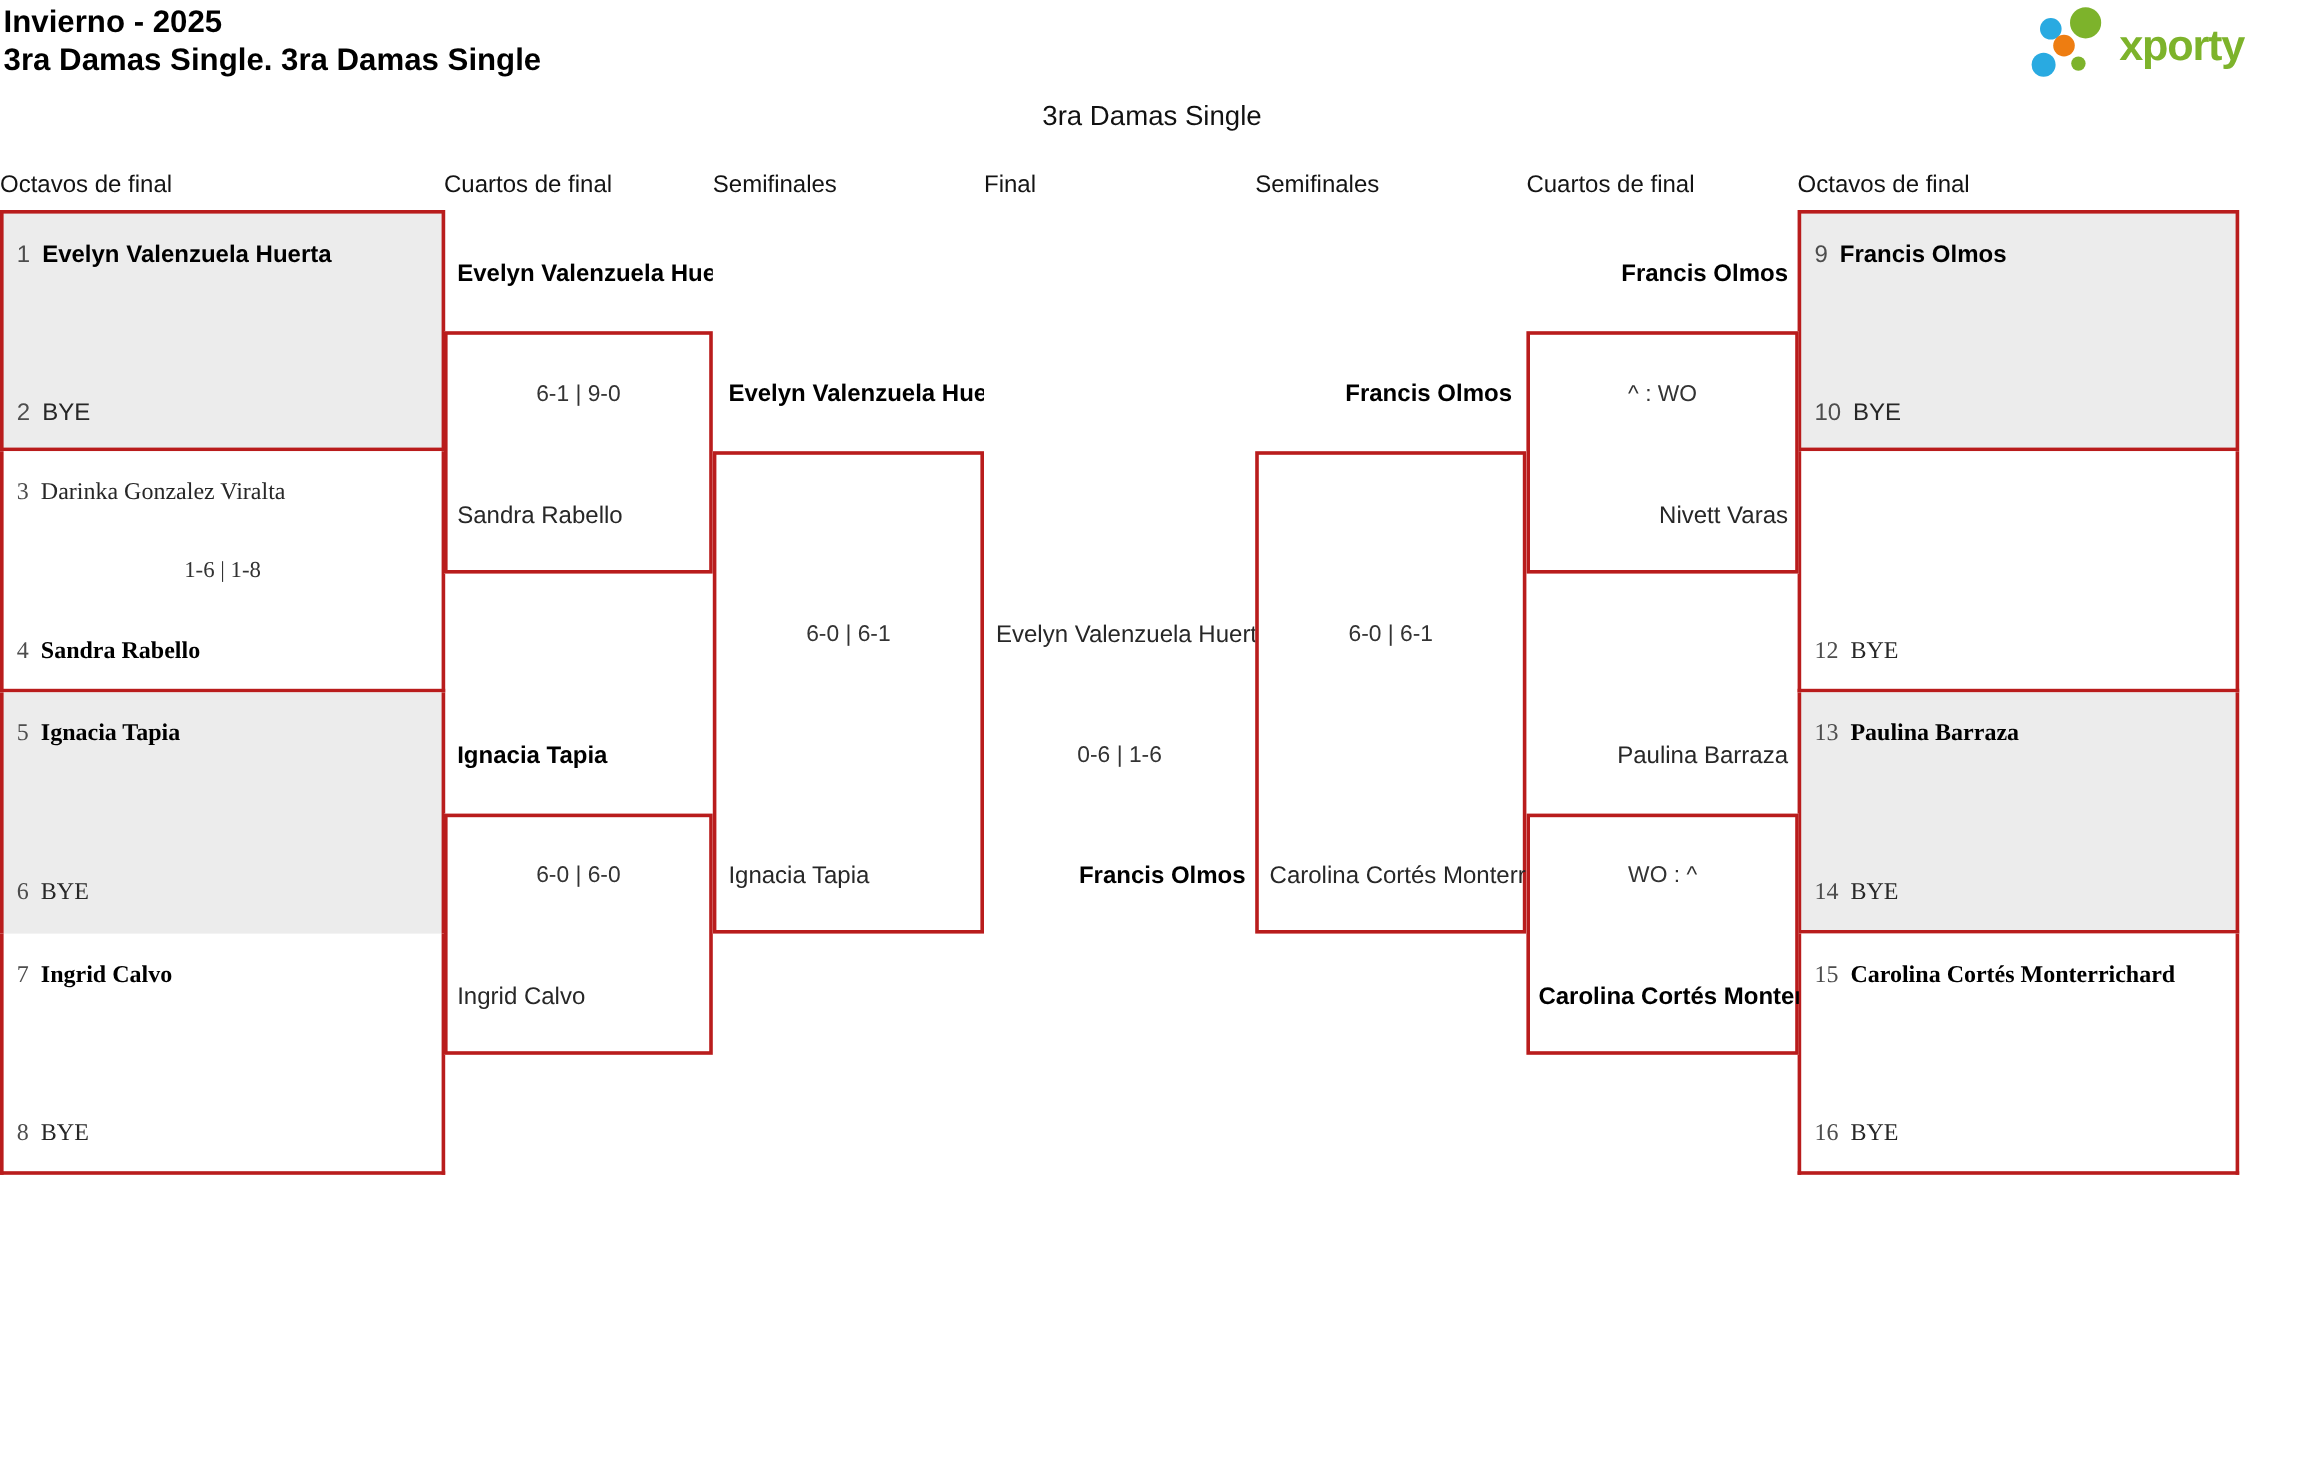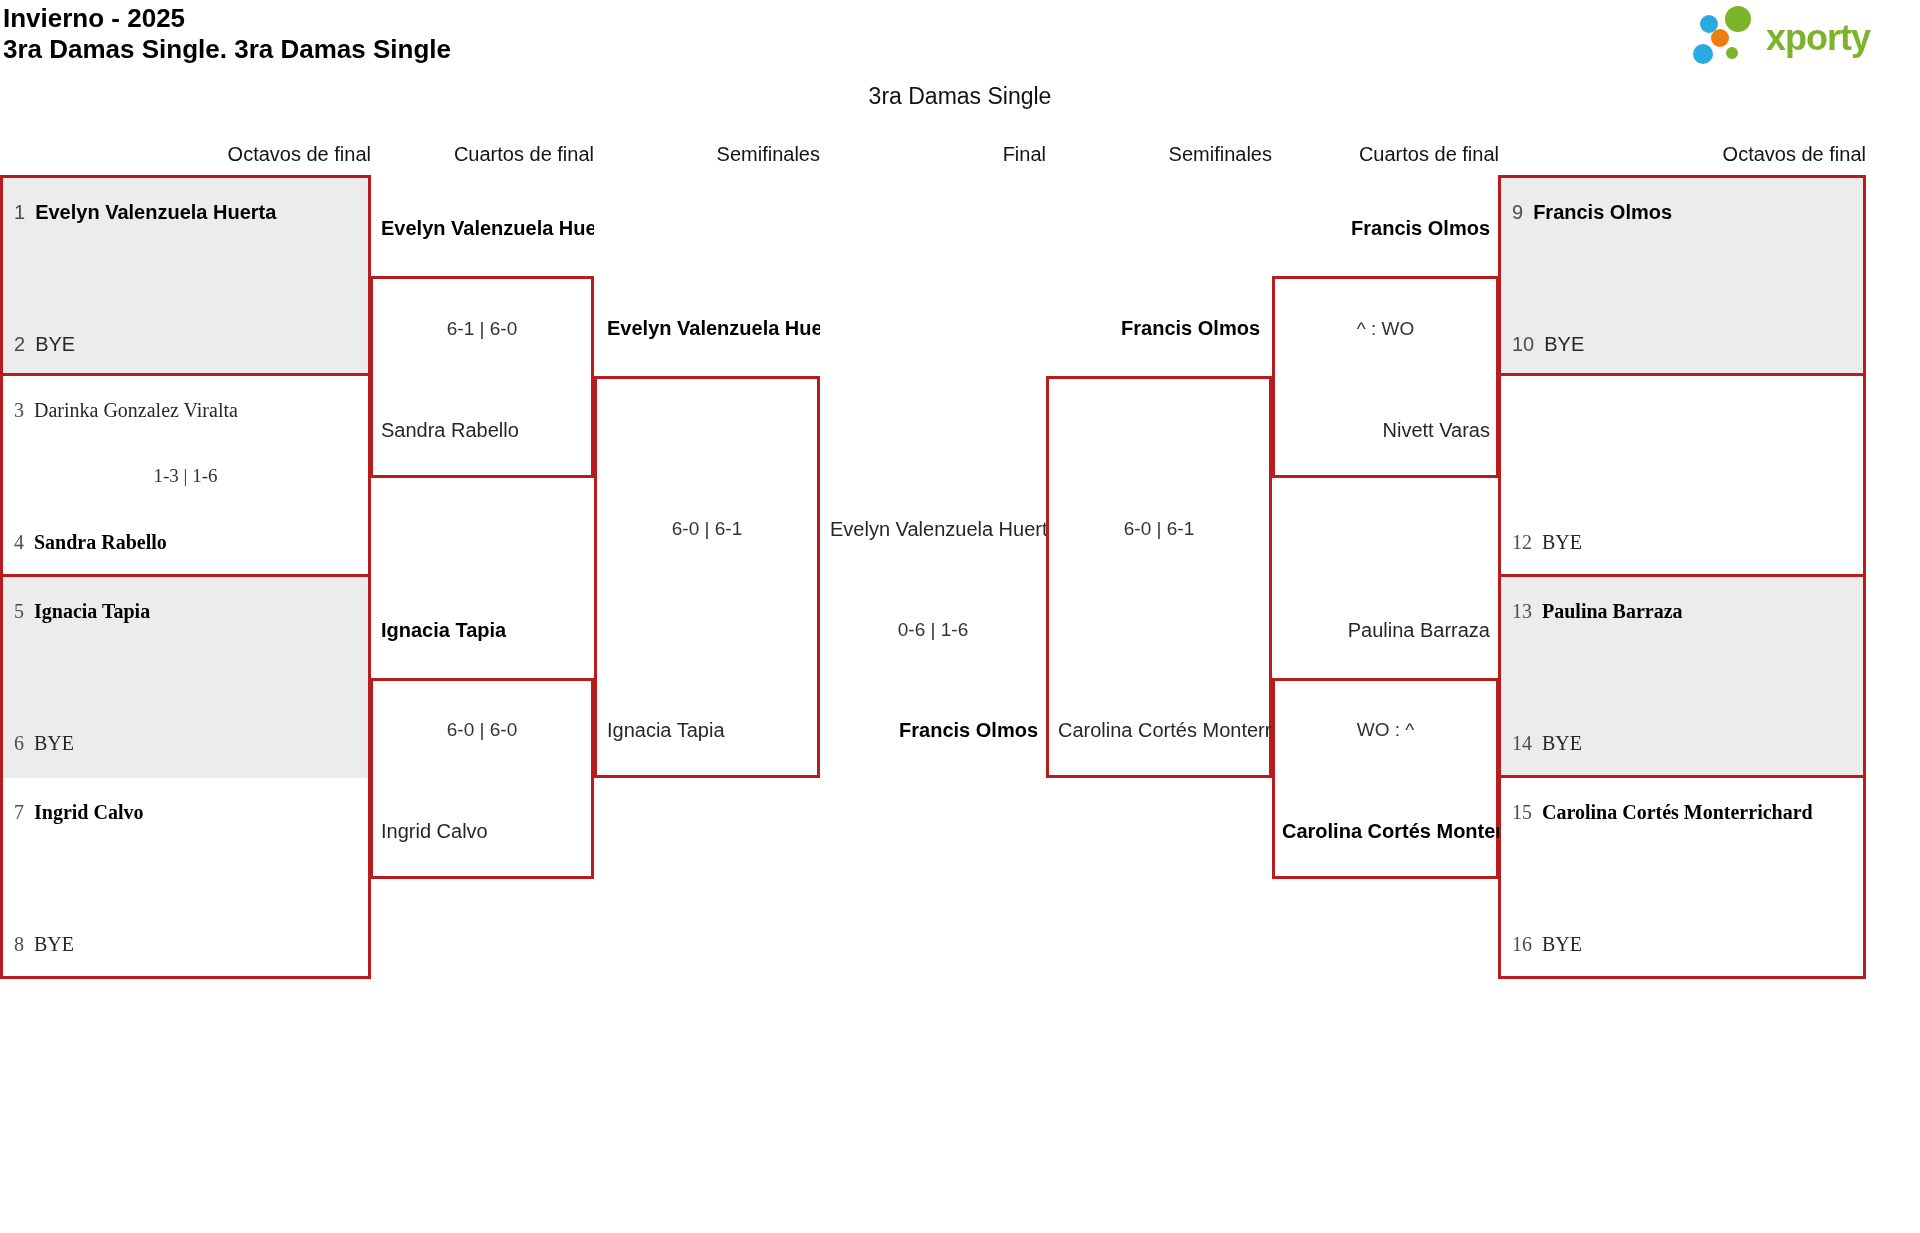--- a/index.html
+++ b/index.html
@@ -12,21 +12,21 @@
   .subtitle{position:absolute;left:0;top:83px;width:1920px;text-align:center;
             font-size:23px;color:#111;}
 
   
   .logo{position:absolute;left:1680px;top:2px;width:238px;height:72px;}
   .logo svg{position:absolute;left:0;top:2px;}
   .logo .logotext{position:absolute;left:86px;top:10px;font-size:36px;font-weight:700;
                   letter-spacing:-1px;line-height:52px;color:#7db32b;}
 
   
-  .rh{position:absolute;top:141px;height:26px;line-height:26px;text-align:right;
+  .rh{position:absolute;top:141px;height:26px;line-height:26px;text-align:left;
       font-size:20px;color:#141414;white-space:nowrap;}
 
   
   .box{position:absolute;box-sizing:border-box;border:3px solid #b91c1c;background:#fff;}
   .box.shaded{background:#ececec;}
   .box.nt{border-top:none;font-family:Liberation Serif, serif;}
 
   
   .prow{position:absolute;left:0;right:0;height:28px;line-height:28px;
         padding:0 8px 0 11px;overflow:hidden;white-space:nowrap;font-size:20px;color:#272727;}
@@ -73,21 +73,21 @@
   <div class="rh" style="left:1046px;width:226px">Semifinales</div>
   <div class="rh" style="left:1272px;width:227px">Cuartos de final</div>
   <div class="rh" style="left:1498px;width:368px">Octavos de final</div>
 
   <div class="box shaded" style="left:0;top:175px;width:371px;height:201px">
     <div class="prow first"><span class="seed">1</span><span class="w">Evelyn Valenzuela Huerta</span></div>
     <div class="prow second"><span class="seed">2</span><span>BYE</span></div>
   </div>
   <div class="box nt" style="left:0;top:376px;width:371px;height:201px">
     <div class="prow first"><span class="seed">3</span><span>Darinka Gonzalez Viralta</span></div>
-    <div class="midscore">1-3 | 1-6</div>
+    <div class="midscore">1-6 | 1-8</div>
     <div class="prow second"><span class="seed">4</span><span class="w">Sandra Rabello</span></div>
   </div>
   <div class="box nt shaded" style="left:0;top:577px;width:371px;height:248px">
     <div class="prow first"><span class="seed">5</span><span class="w">Ignacia Tapia</span></div>
     <div class="prow second"><span class="seed">6</span><span>BYE</span></div>
   </div>
   <div class="box nt" style="left:0;top:778px;width:371px;height:201px">
     <div class="prow first"><span class="seed">7</span><span class="w">Ingrid Calvo</span></div>
     <div class="prow second"><span class="seed">8</span><span>BYE</span></div>
   </div>
@@ -110,21 +110,21 @@
 
   <div class="box" style="left:370px;top:276px;width:224px;height:202px"></div>
   <div class="box" style="left:370px;top:678px;width:224px;height:201px"></div>
   <div class="box" style="left:1272px;top:276px;width:227px;height:202px"></div>
   <div class="box" style="left:1272px;top:678px;width:227px;height:201px"></div>
 
   <div class="box" style="left:594px;top:376px;width:226px;height:402px"></div>
   <div class="box" style="left:1046px;top:376px;width:226px;height:402px"></div>
 
   <div class="lbl w" style="left:370px;top:214px;width:224px;padding-left:11px">Evelyn Valenzuela Huerta</div>
-  <div class="lbl score" style="left:370px;top:315px;width:224px">6-1 | 6-0</div>
+  <div class="lbl score" style="left:370px;top:315px;width:224px">6-1 | 9-0</div>
   <div class="lbl" style="left:370px;top:416px;width:224px;padding-left:11px">Sandra Rabello</div>
 
   <div class="lbl w" style="left:370px;top:616px;width:224px;padding-left:11px">Ignacia Tapia</div>
   <div class="lbl score" style="left:370px;top:716px;width:224px">6-0 | 6-0</div>
   <div class="lbl" style="left:370px;top:817px;width:224px;padding-left:11px">Ingrid Calvo</div>
 
   <div class="lbl w" style="left:594px;top:314px;width:226px;padding-left:13px">Evelyn Valenzuela Huerta</div>
   <div class="lbl score" style="left:594px;top:515px;width:226px">6-0 | 6-1</div>
   <div class="lbl" style="left:594px;top:716px;width:226px;padding-left:13px">Ignacia Tapia</div>
 

